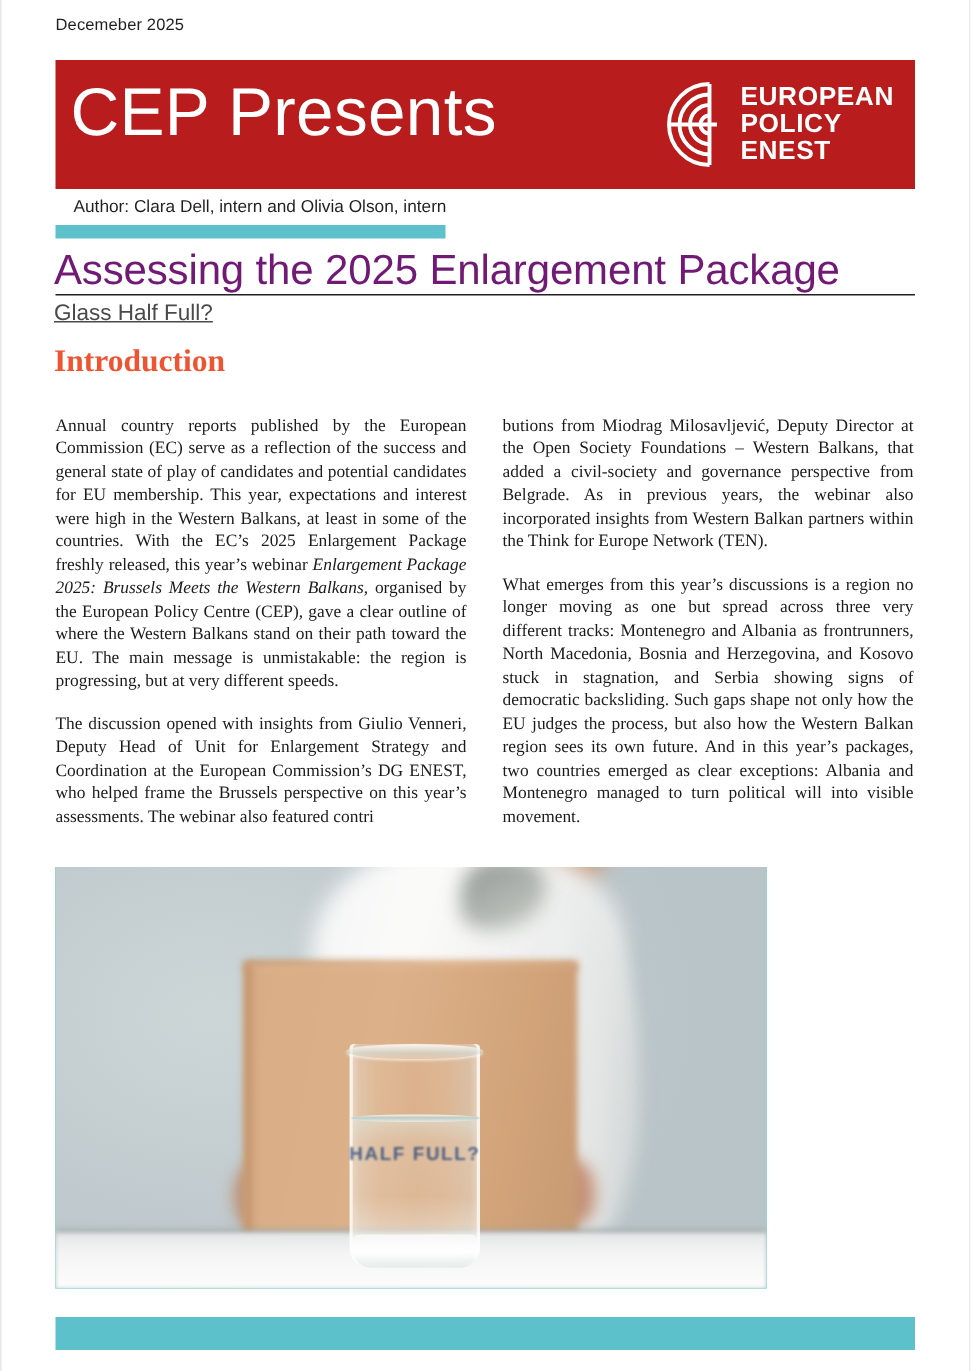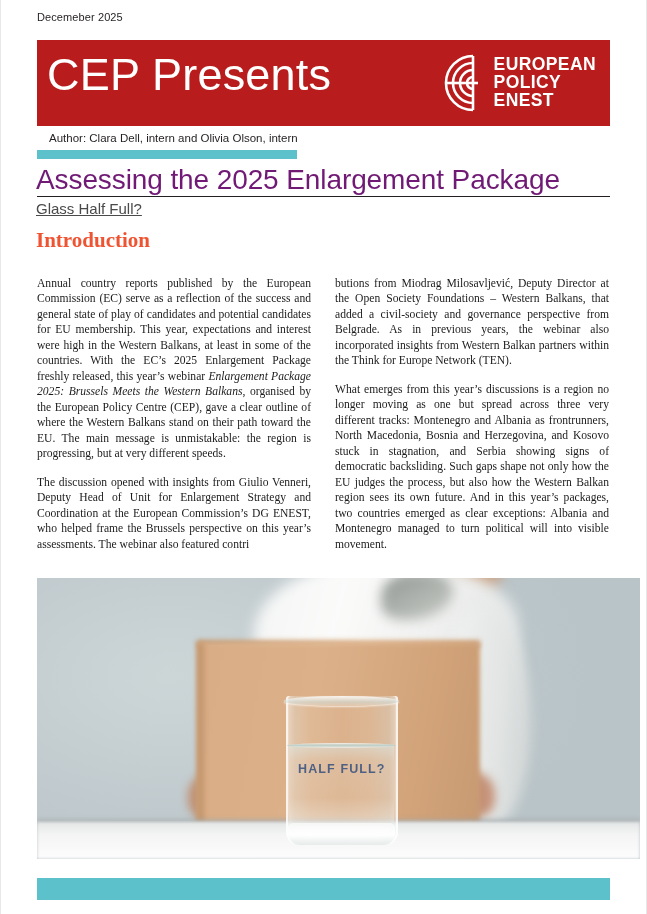--- a/index.html
+++ b/index.html
@@ -174,21 +174,21 @@
     hyphens: none;
   }
   .col p:last-child { margin-bottom: 12px; }
   .col p i { font-style: italic; }
 
   
   .photo {
     position: absolute;
     left: 37px;
     top: 578px;
-    width: 603px;
+    width: 474px;
     height: 281px;
     overflow: hidden;
     background: #14b8a6;
   }
   .photo-bg {
     position: absolute;
     inset: 0;
     background:
       radial-gradient(ellipse 70% 90% at 22% 35%, #cdd6d7 0%, #c0cace 55%, #b9c4c8 100%);
   }

